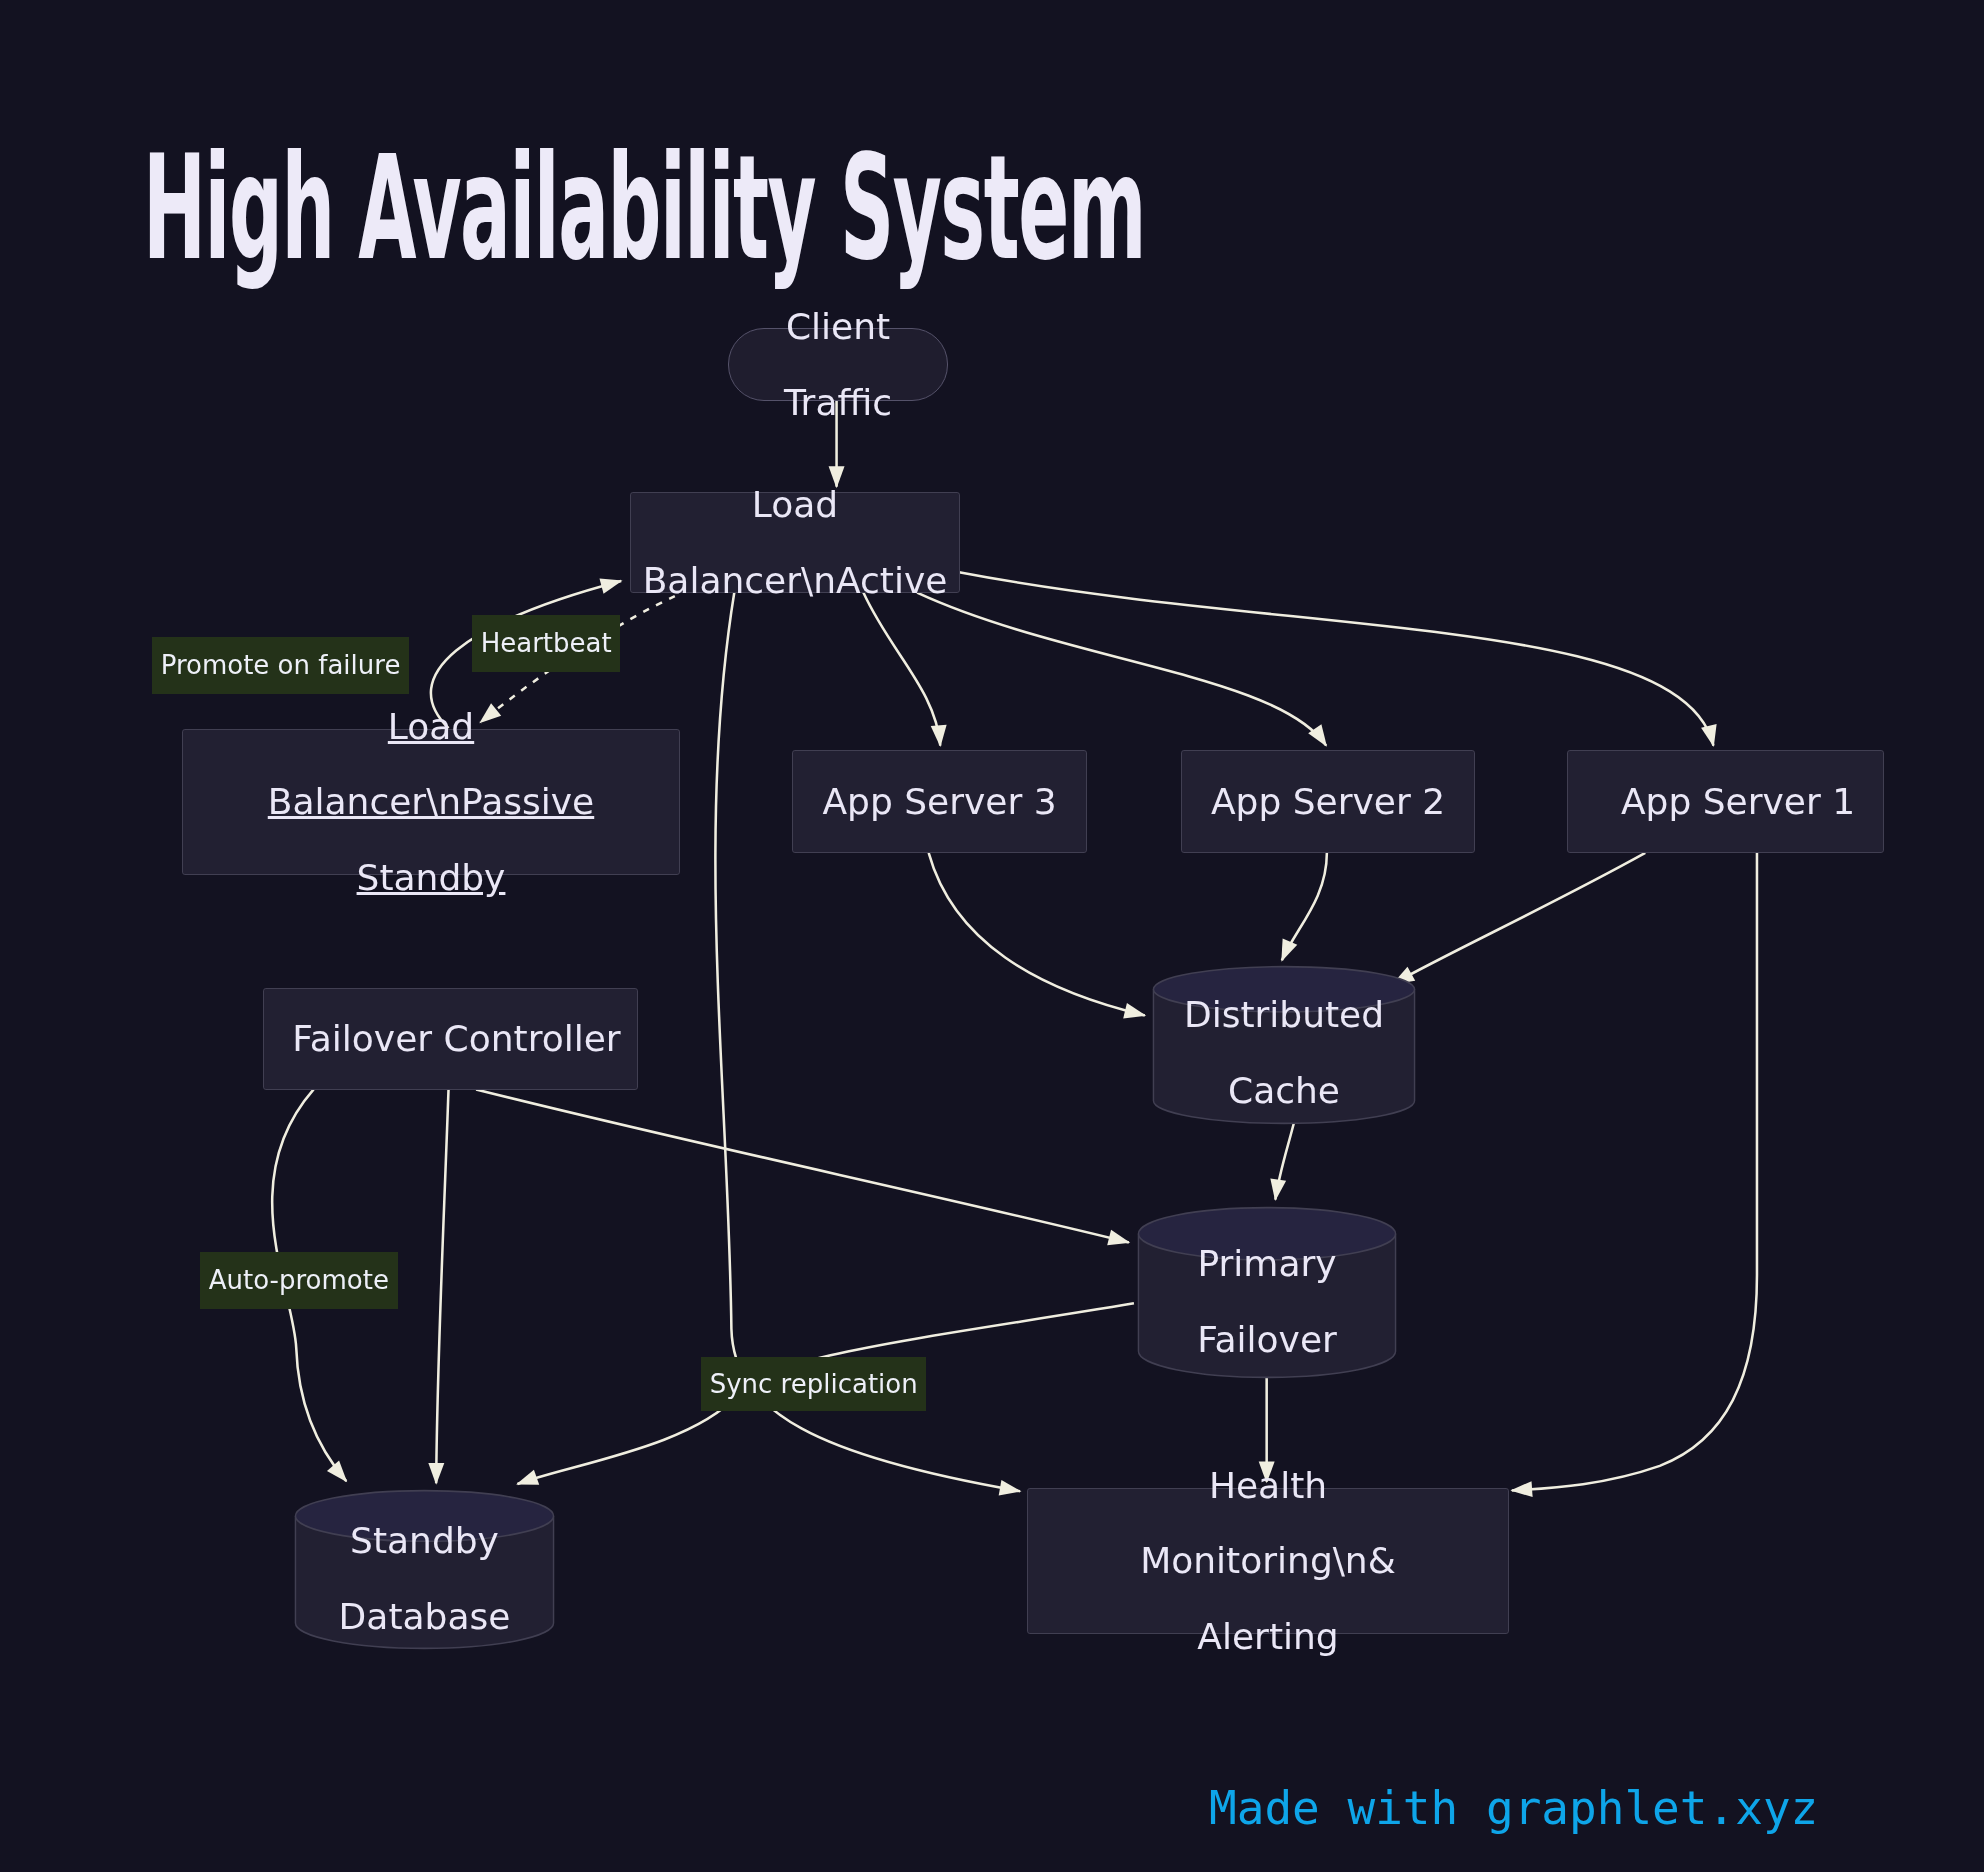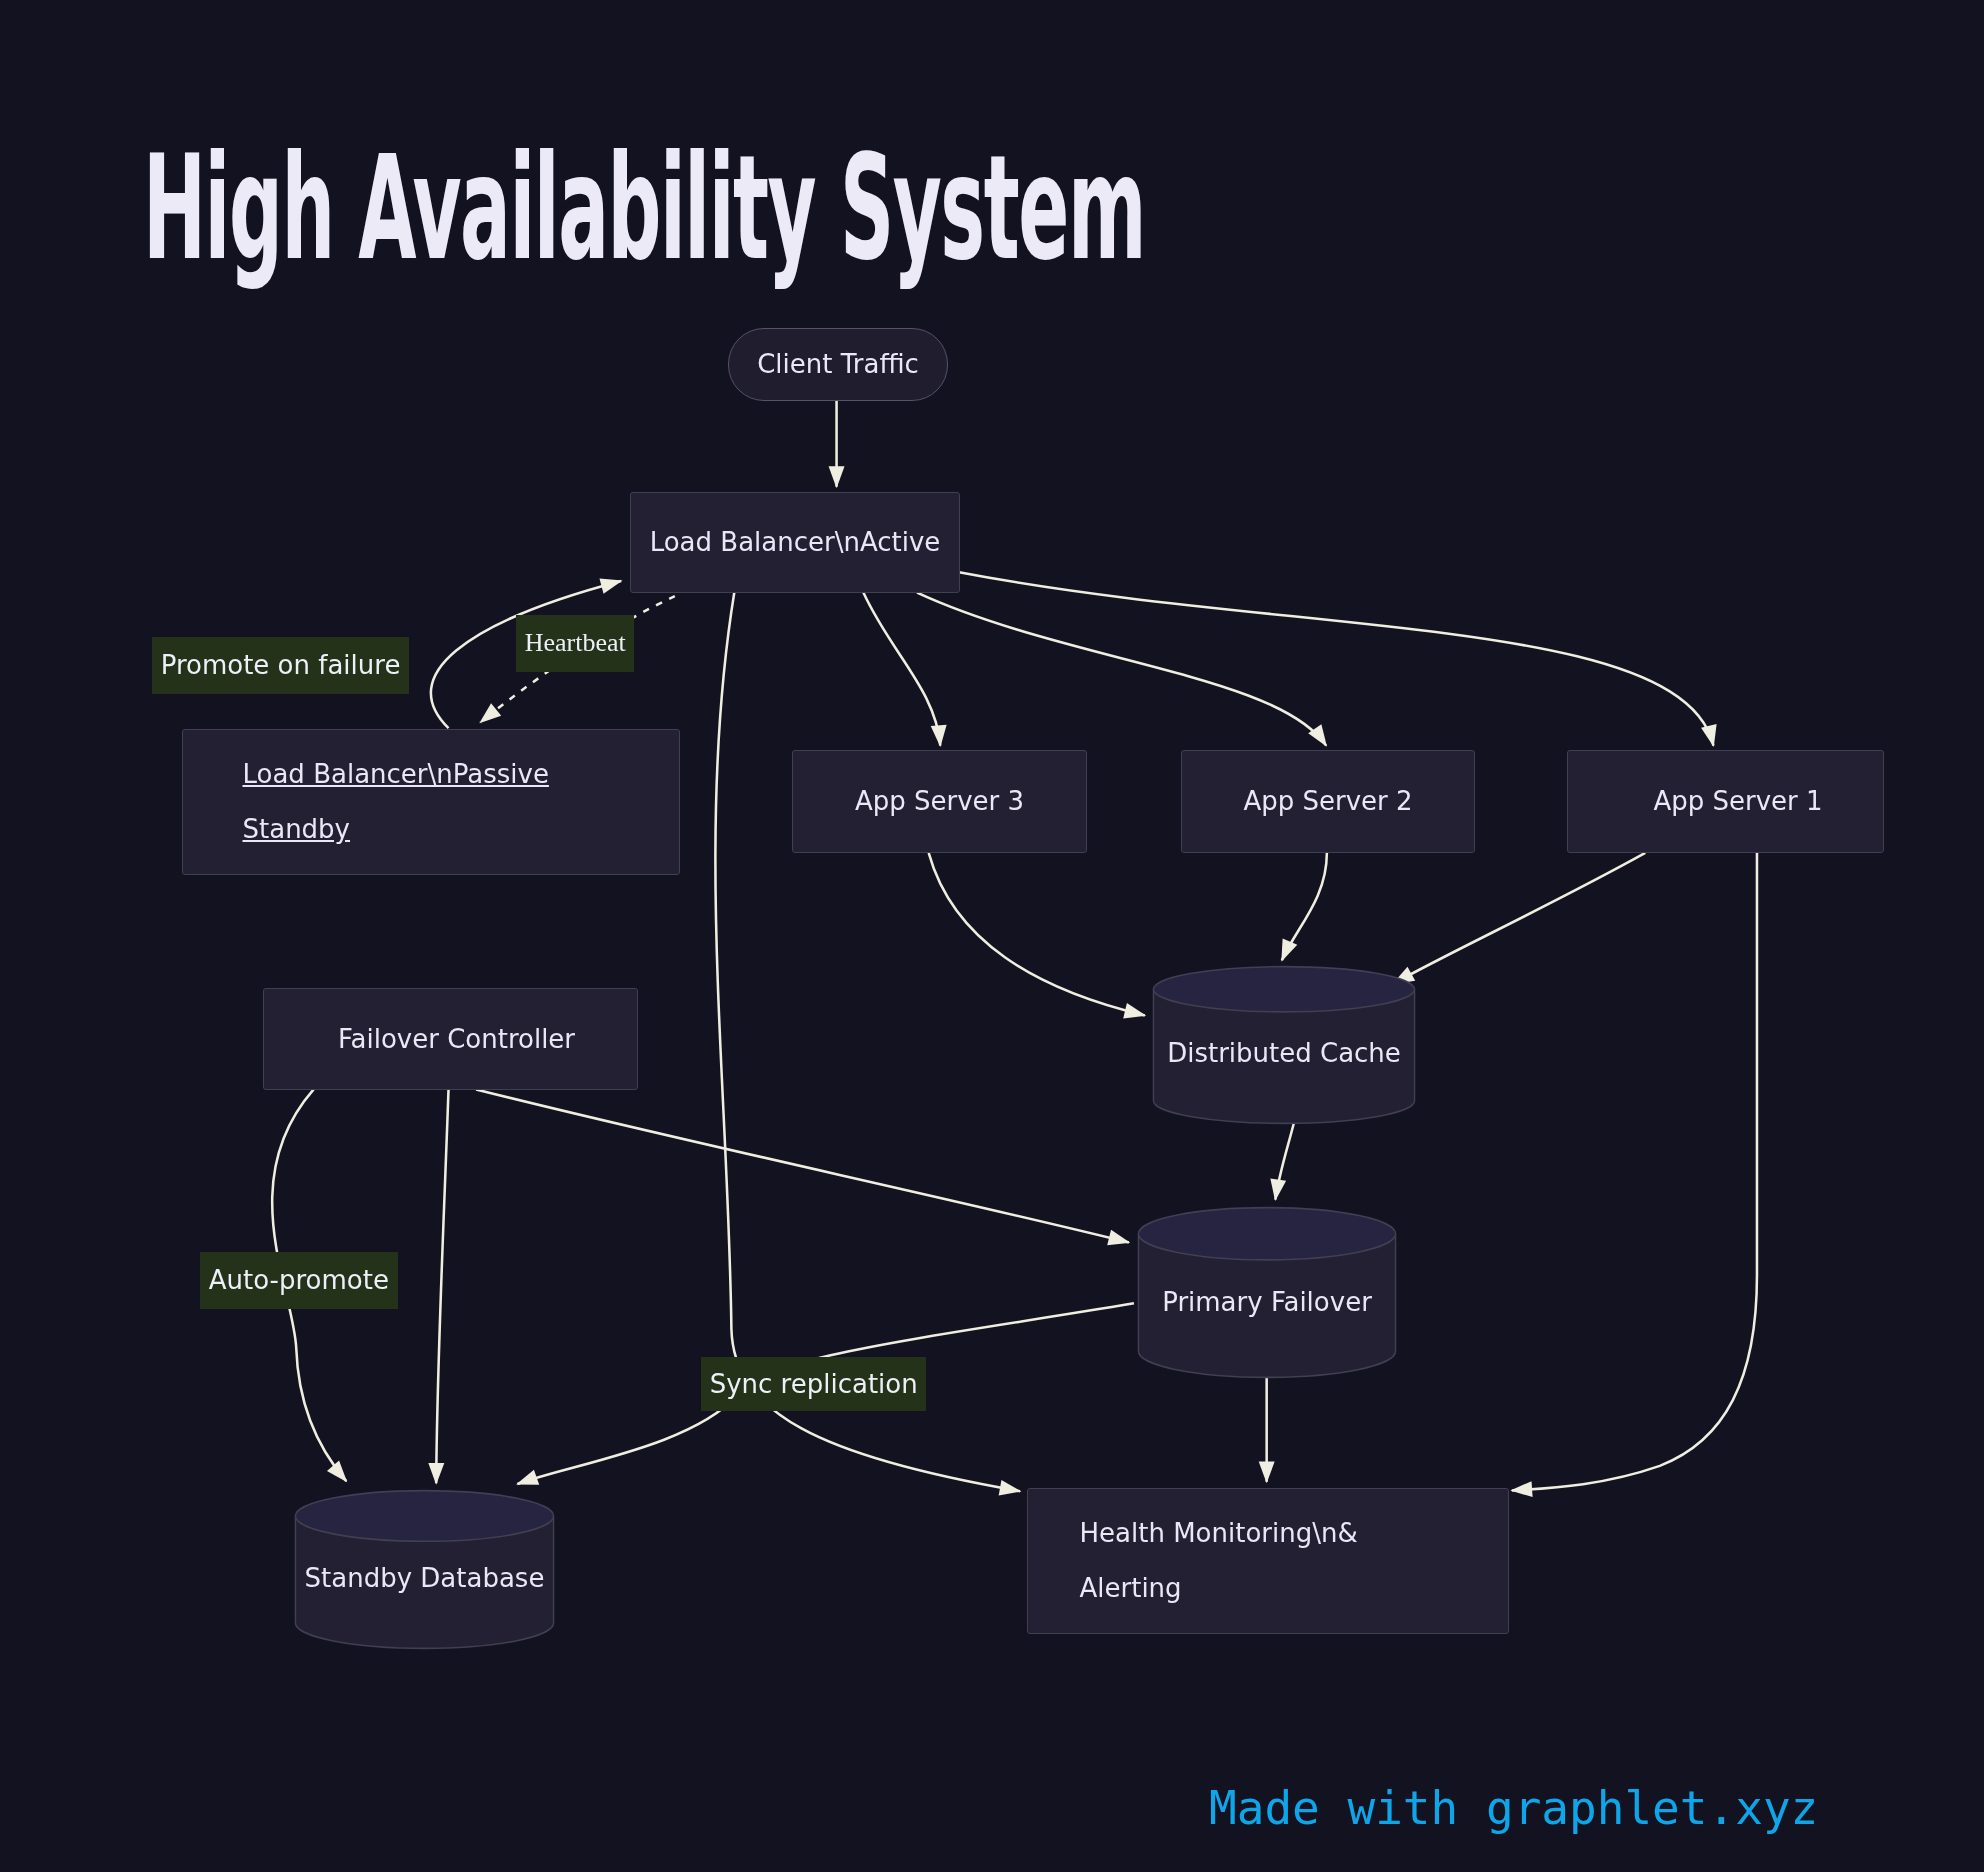--- a/index.html
+++ b/index.html
@@ -11,21 +11,21 @@
   .title{
     position:absolute;left:143px;top:123px;
     font-size:145px;font-weight:700;letter-spacing:-2.9px;
     color:#edeaf8;white-space:nowrap;
     transform:scaleX(0.52);transform-origin:left top;
   }
   svg.edges{position:absolute;left:0;top:0;z-index:1;}
   .node{
     position:absolute;z-index:2;display:flex;align-items:center;justify-content:center;
     background:#222032;border:1.5px solid #413f52;border-radius:2.9px;
-    color:#eae7f6;font-size:26px;text-align:left;
+    color:#eae7f6;font-size:36px;text-align:center;
   }
   .node .node-label{display:block;line-height:2.1;}
   .node.pill{border-radius:36px;border-color:#55526a;background:#1f1d2e;}
   .node.cyl{background:transparent;border:none;border-radius:0;}
   .cyl-shape{position:absolute;left:0;top:0;width:100%;height:100%;}
   .node.cyl .node-label{position:relative;z-index:1;}
   .edge-label{
     position:absolute;z-index:3;background:#243219;color:#eef0f8;
     font-size:26px;padding:5.8px 8.7px;white-space:nowrap;
     display:flex;align-items:center;justify-content:center;
@@ -117,18 +117,18 @@
     <ellipse cx="180" cy="33" rx="178" ry="31" fill="#262440" stroke="#413f52" stroke-width="2"></ellipse>
   </svg>
   <span class="node-label">Standby Database</span>
 </div>
 
 <div class="node" style="left:1027px;top:1488px;width:480px;height:144px;">
   <span class="node-label" style="max-width:377px;">Health Monitoring\n&amp; Alerting</span>
 </div>
 
 <div class="edge-label" style="left:152px;top:637px;height:45px;">Promote on failure</div>
-<div class="edge-label" style="left:516px;top:615px;height:45px;font-family:Liberation Serif, serif;">Heartbeat</div>
+<div class="edge-label" style="left:472px;top:615px;height:45px;">Heartbeat</div>
 <div class="edge-label" style="left:200px;top:1252px;height:45px;">Auto-promote</div>
 <div class="edge-label" style="left:701px;top:1357px;height:42px;">Sync replication</div>
 
 <div class="footer">Made with graphlet.xyz</div>
 
 
 </body></html>

